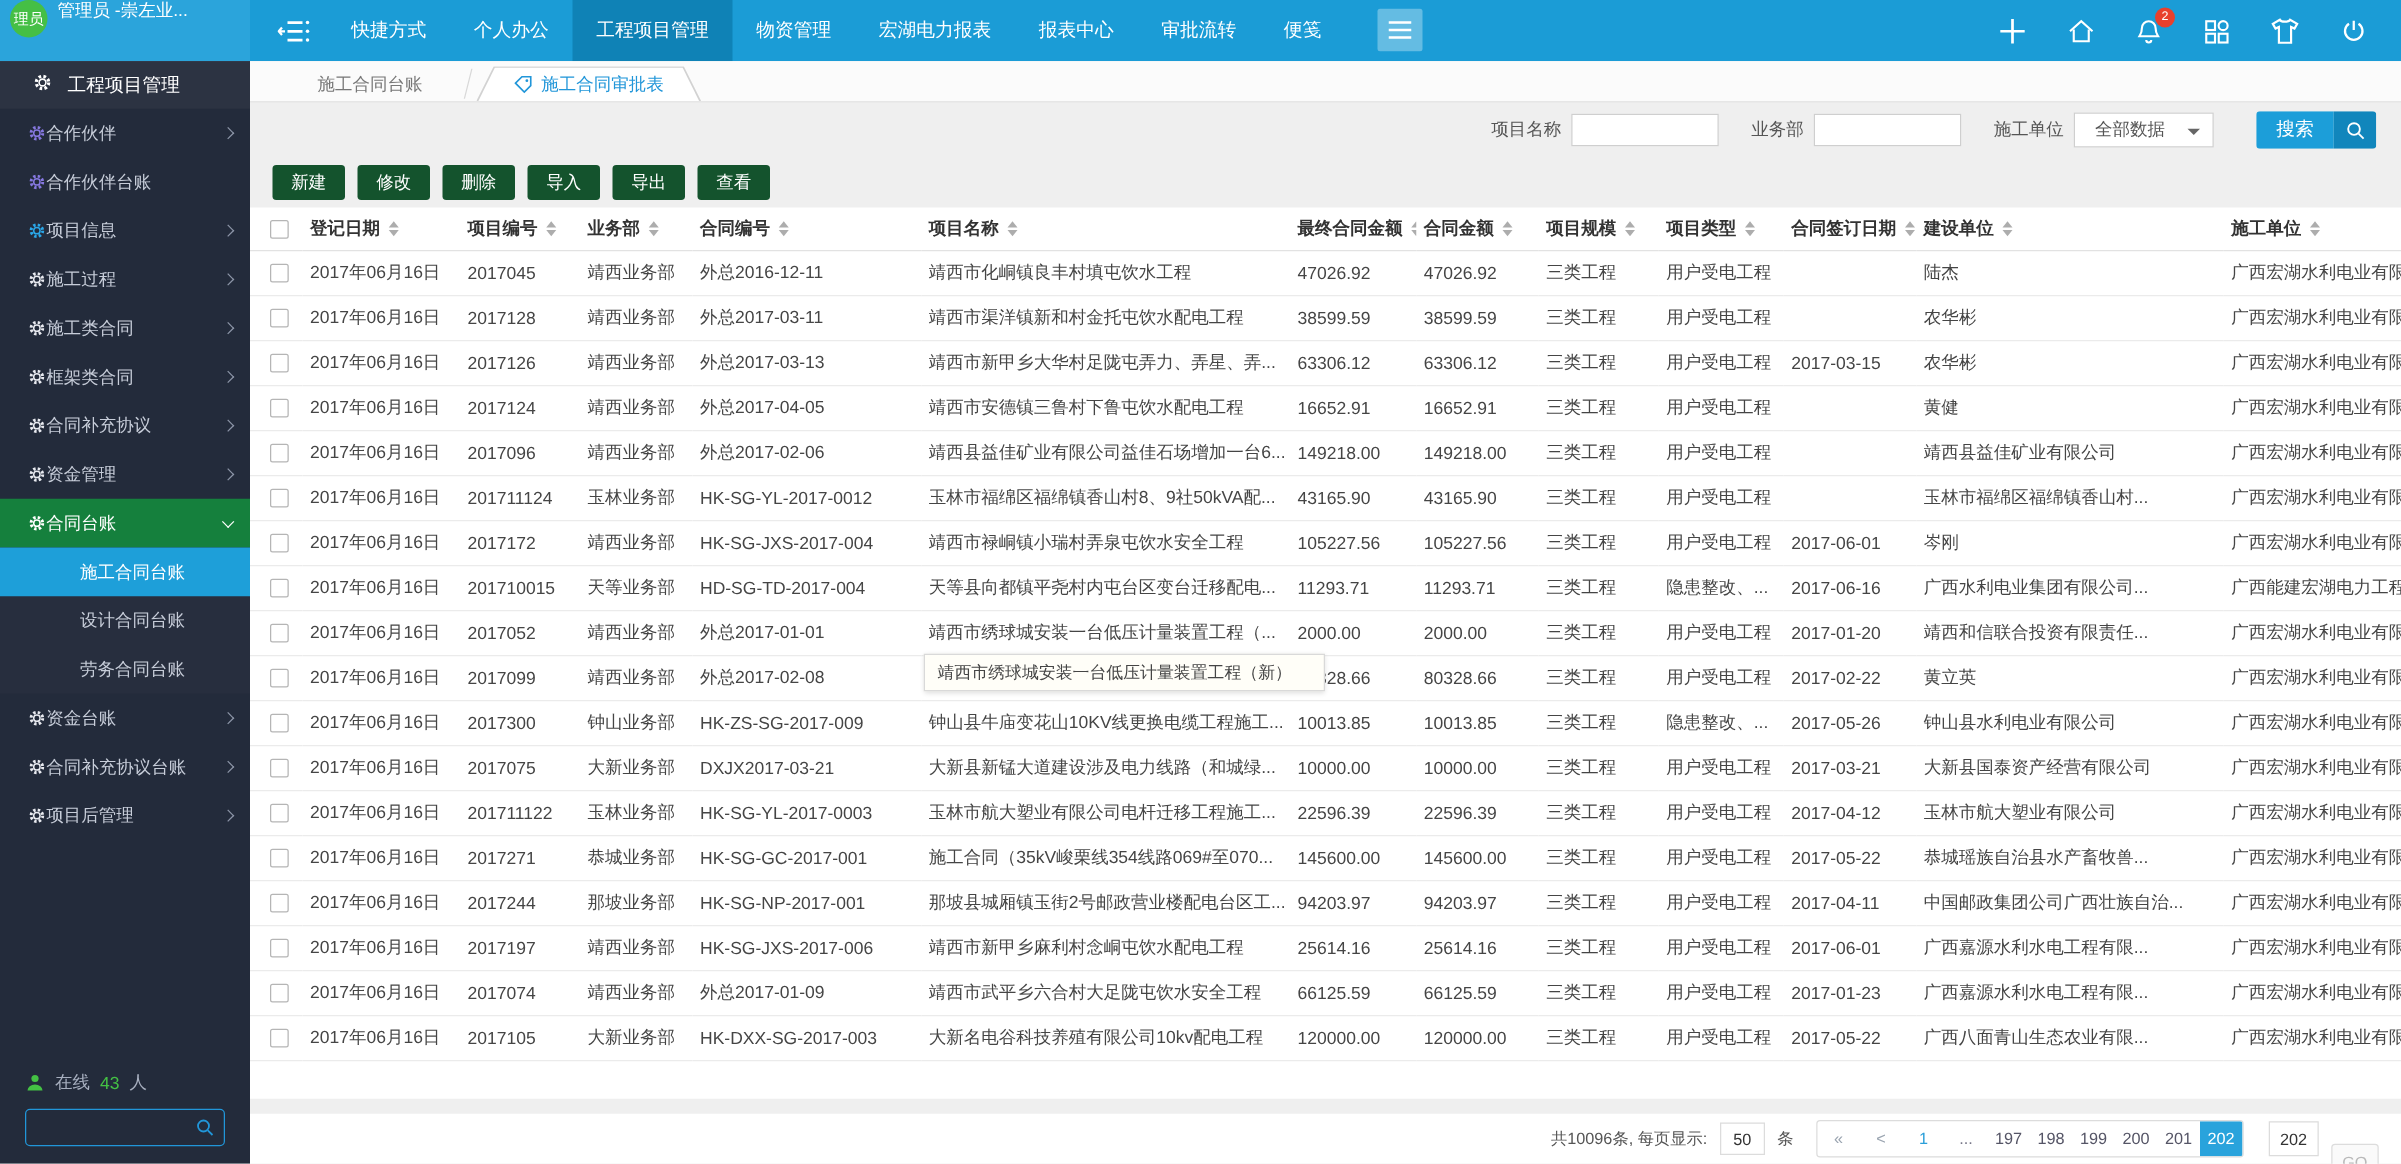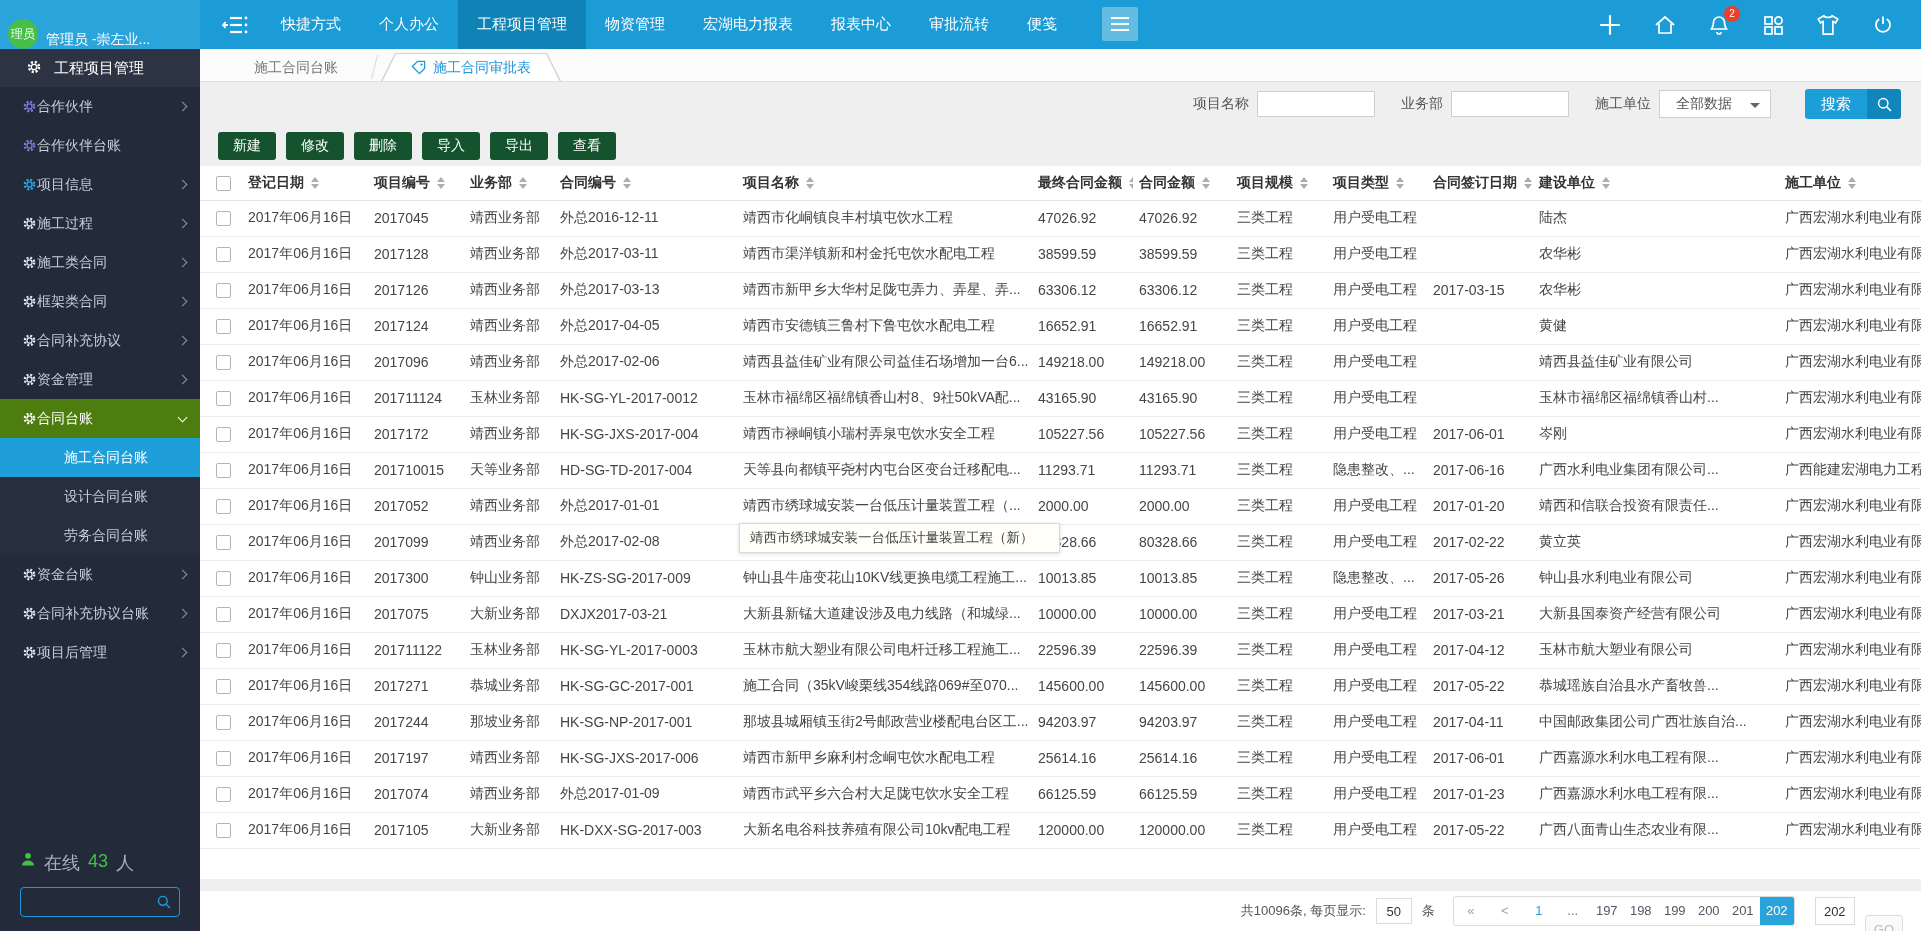--- a/index.html
+++ b/index.html
@@ -1,21 +1,21 @@
 <!DOCTYPE html>
 <html><head>
 <meta charset="utf-8">
 <style>
   * { margin:0; padding:0; box-sizing:border-box; }
   html,body { width:1921px; height:931px; overflow:hidden;
     font-family:"Liberation Sans","DejaVu Sans",sans-serif; background:#efefef; }
 
   
   .topbar { height:49px; background:#1B9CD6; display:flex; align-items:stretch; color:#fff; }
-  .tb-left { width:200px; background:#2BA4DB; display:flex; align-items:flex-end; padding-left:8px; gap:8px; flex:0 0 auto; }
+  .tb-left { width:200px; background:#2BA4DB; display:flex; align-items:flex-start; padding-left:8px; gap:8px; flex:0 0 auto; }
   .avatar { width:30px; height:30px; border-radius:50%; background:#45BF45; color:#fff; font-size:12px;
     display:flex; align-items:center; justify-content:center; overflow:hidden; flex:0 0 auto; }
   .tb-user { font-size:14px; white-space:nowrap; }
   .tb-collapse { margin:0 14px 0 22px; display:flex; align-items:center; cursor:pointer; }
   .top-nav { display:flex; align-items:stretch; }
   .nav-item { padding:0 19px; display:flex; align-items:center; font-size:15px; cursor:pointer; white-space:nowrap; }
   .nav-item.active { background:#0F82B6; }
   .tb-burger { width:36px; height:34px; margin:7px 0 0 26px; background:rgba(255,255,255,.32); border-radius:2px;
     display:flex; flex-direction:column; justify-content:center; align-items:center; gap:4px; cursor:pointer; }
   .tb-burger i { display:block; width:18px; height:2px; background:#fff; }
@@ -24,29 +24,29 @@
   .badge { position:absolute; top:-7px; right:-9px; min-width:16px; height:16px; border-radius:8px; background:#E8402D;
     color:#fff; font-size:10px; display:flex; align-items:center; justify-content:center; padding:0 3px; }
 
   
   .shell { display:flex; height:882px; }
   .sidebar { width:200px; background:#232B3B; position:relative; flex:0 0 auto; }
   .sb-title { height:38px; background:#2C3342; color:#fff; font-size:15px; display:flex; align-items:center; gap:12px; padding-left:26px; }
   .sb-item { height:39px; display:flex; align-items:center; padding-left:22px; padding-right:14px;
     color:#C7CDD9; font-size:14px; cursor:pointer; position:relative; }
   .sb-item .lbl { flex:1; white-space:nowrap; overflow:hidden; }
-  .sb-item.active { background:#4d7c0f; color:#fff; }
+  .sb-item.active { background:#15803d; color:#fff; }
   .sb-sub { background:#272E3E; }
   .sb-sub .sb-item { padding-left:64px; }
   .sb-sub .sb-item.active { background:#1E9FD9; color:#fff; }
   .chev { display:inline-block; width:7px; height:7px; border-right:1.6px solid #8D96A8; border-bottom:1.6px solid #8D96A8; flex:0 0 auto; }
   .chev.r { transform:rotate(-45deg); }
   .chev.d { transform:rotate(45deg); border-color:#fff; margin-top:-3px; }
   .sb-bottom { position:absolute; left:0; right:0; bottom:14px; padding:0 20px; }
-  .online { display:flex; align-items:flex-start; gap:8px; color:#A7AFBF; font-size:18px; margin-bottom:12px; }
+  .online { display:flex; align-items:center; gap:8px; color:#A7AFBF; font-size:14px; margin-bottom:12px; }
   .online b { color:#44C144; font-weight:normal; }
   .sb-search { position:relative; }
   .sb-search input { width:100%; height:30px; background:transparent; border:1px solid #2196D9; border-radius:4px;
     color:#dfe3ea; padding:0 30px 0 10px; font-size:13px; outline:none; }
   .sb-search svg { position:absolute; right:8px; top:7px; }
 
   
   .main { flex:1; display:flex; flex-direction:column; background:#efefef; min-width:0; }
 
   .tabbar { height:33px; background:#FBFBFB; border-bottom:1px solid #E0E0E0; display:flex; align-items:flex-end; padding-left:24px; }

